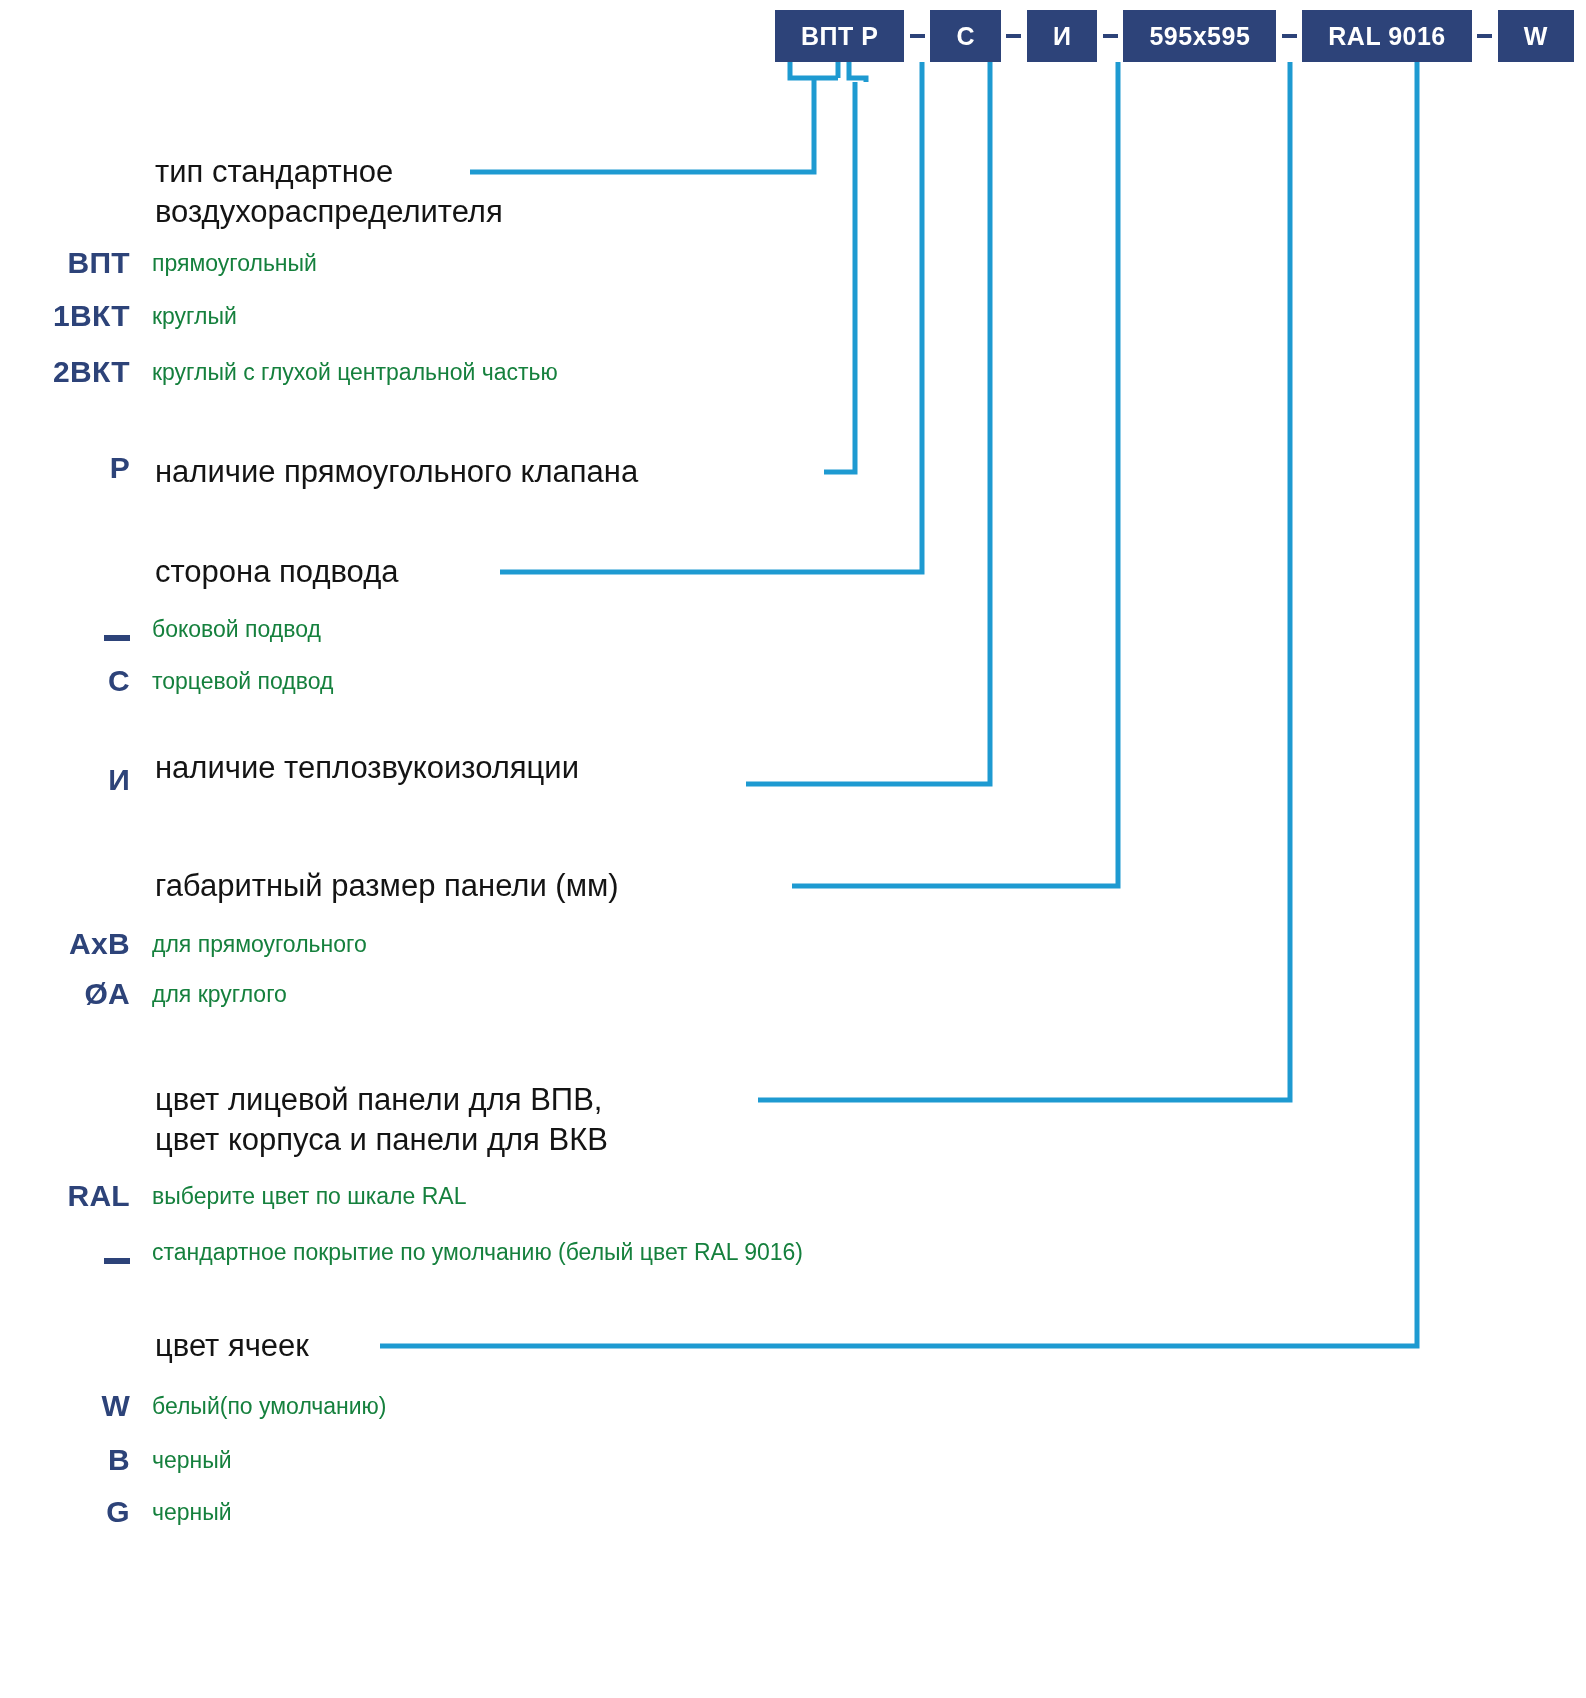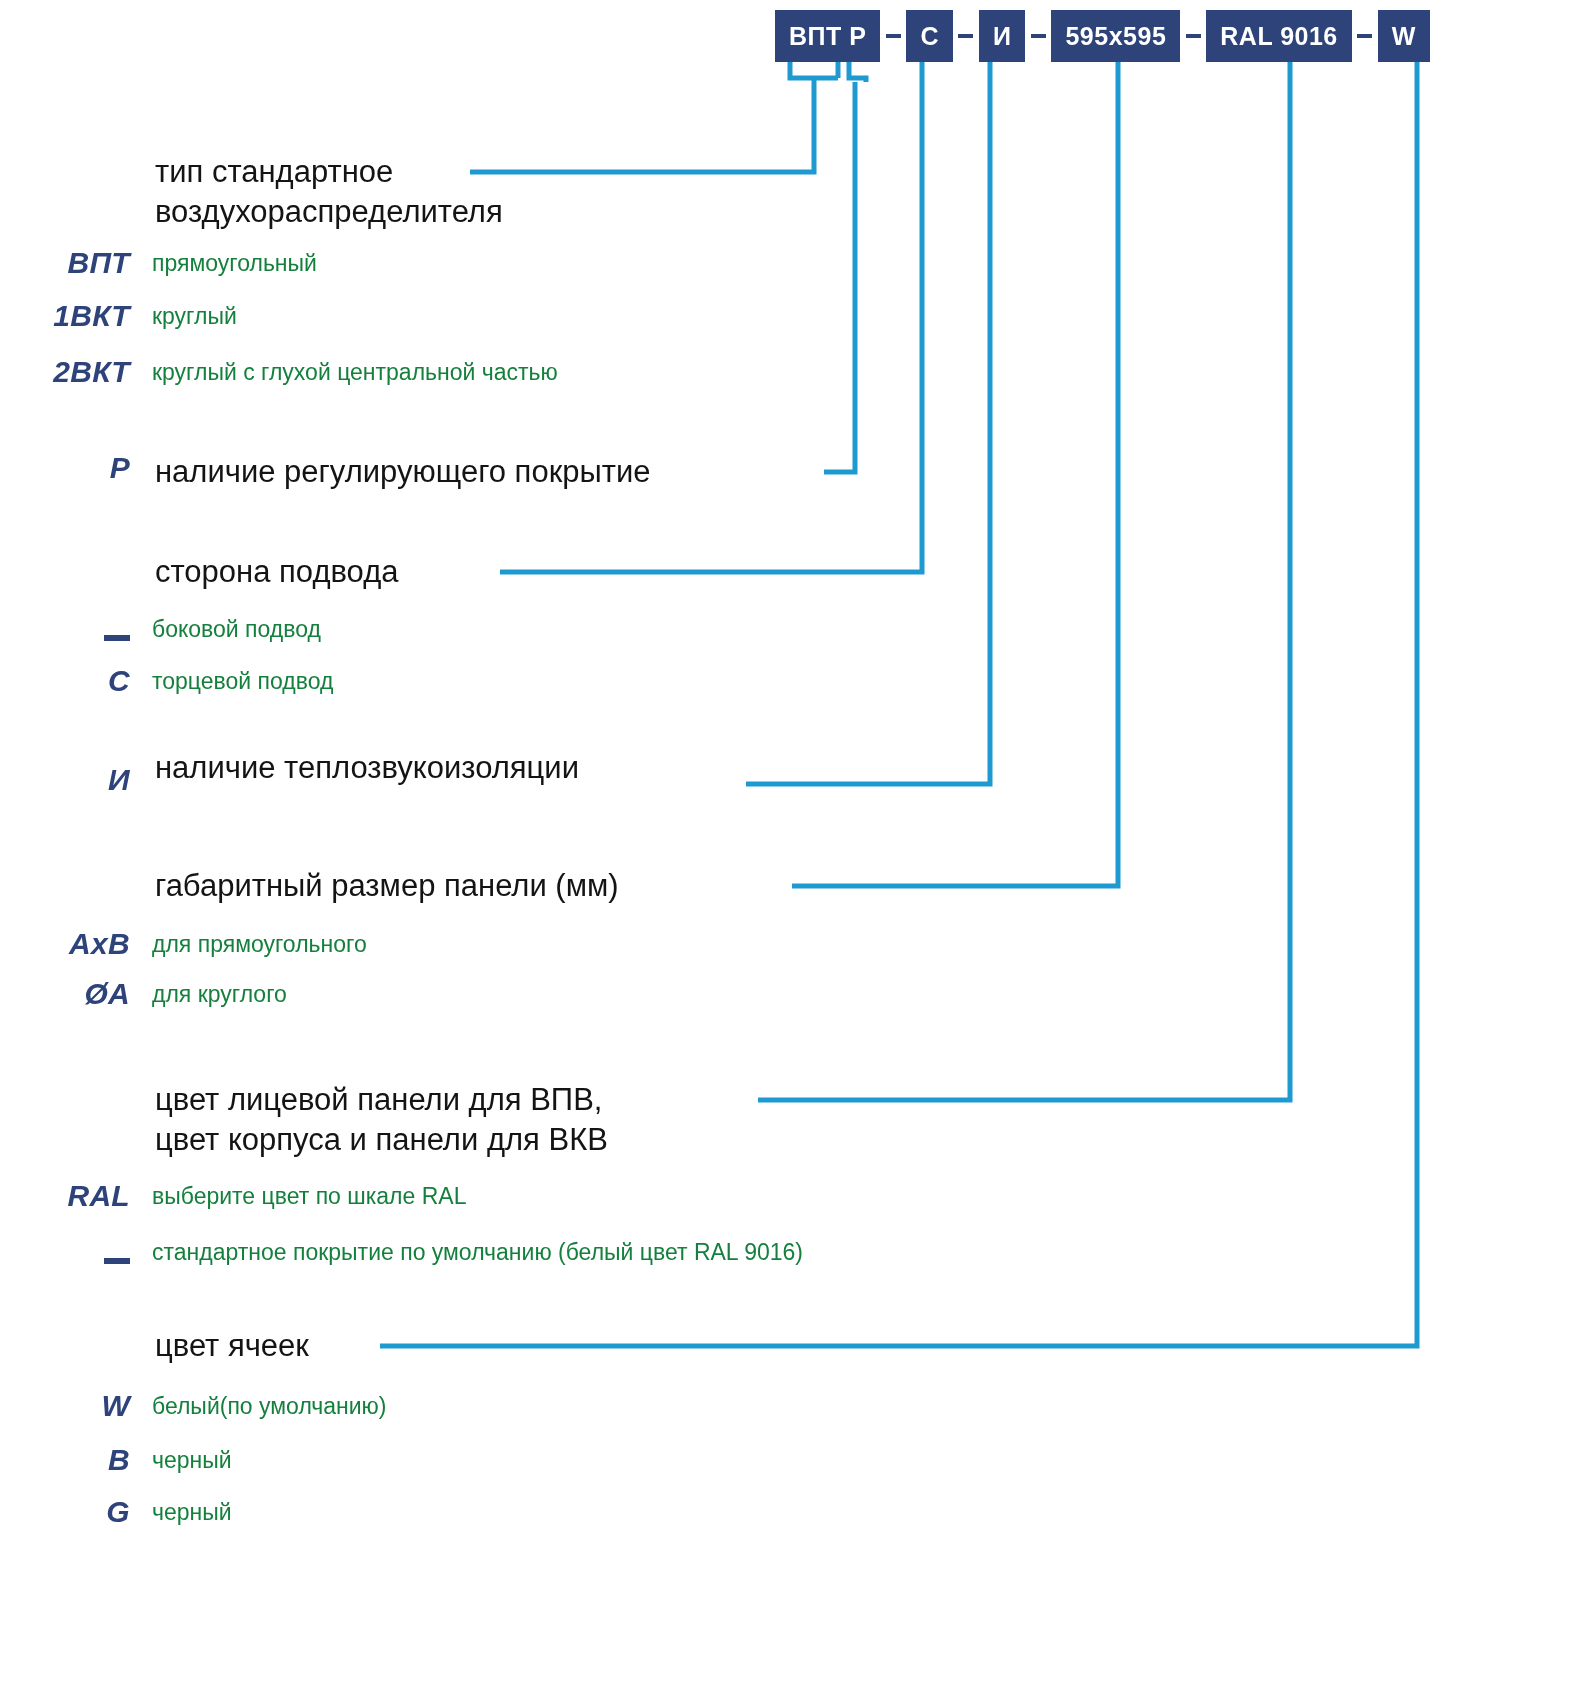--- a/index.html
+++ b/index.html
@@ -29,21 +29,21 @@
     background: #2d4379;
     color: #ffffff;
     font-size: 25px;
     font-weight: 700;
     letter-spacing: .5px;
     display: flex;
     align-items: center;
     justify-content: center;
     height: 52px;
     box-sizing: border-box;
-    padding: 0 14px;
+    padding: 0 26px;
     white-space: nowrap;
   }
   .code-sep {
     width: 26px;
     display: flex;
     align-items: center;
     justify-content: center;
     color: #2d4379;
     font-size: 25px;
     font-weight: 700;
@@ -80,21 +80,20 @@
   .opt-key {
     position: absolute;
     left: 0;
     width: 130px;
     text-align: right;
     color: #2d4379;
     font-size: 30px;
     font-weight: 700;
     line-height: 40px;
     letter-spacing: .3px;
-    font-style: italic;
   }
   .opt-key.dash-key {
     font-size: 0;
   }
   .opt-key.dash-key::after {
     content: "";
     display: inline-block;
     vertical-align: middle;
     width: 26px;
     height: 6px;
@@ -158,21 +157,21 @@
       <div class="opt-val">прямоугольный</div>
     </div>
     <div class="opt" style="top: 296px;">
       <div class="opt-key">1ВКТ</div>
       <div class="opt-val">круглый</div>
     </div>
     <div class="opt" style="top: 352px;">
       <div class="opt-key">2ВКТ</div>
       <div class="opt-val">круглый с глухой центральной частью</div>
     </div>
-    <div class="heading" style="top: 452px; left: 155px;">наличие регулирующего покрытие</div>
+    <div class="heading" style="top: 452px; left: 155px;">наличие прямоугольного клапана</div>
     <div class="opt-key" style="position: absolute; top: 448px;">Р</div>
     <div class="heading" style="top: 552px; left: 155px;">сторона подвода</div>
     <div class="opt" style="top: 609px;">
       <div class="opt-key dash-key"></div>
       <div class="opt-val">боковой подвод</div>
     </div>
     <div class="opt" style="top: 661px;">
       <div class="opt-key">С</div>
       <div class="opt-val">торцевой подвод</div>
     </div>

